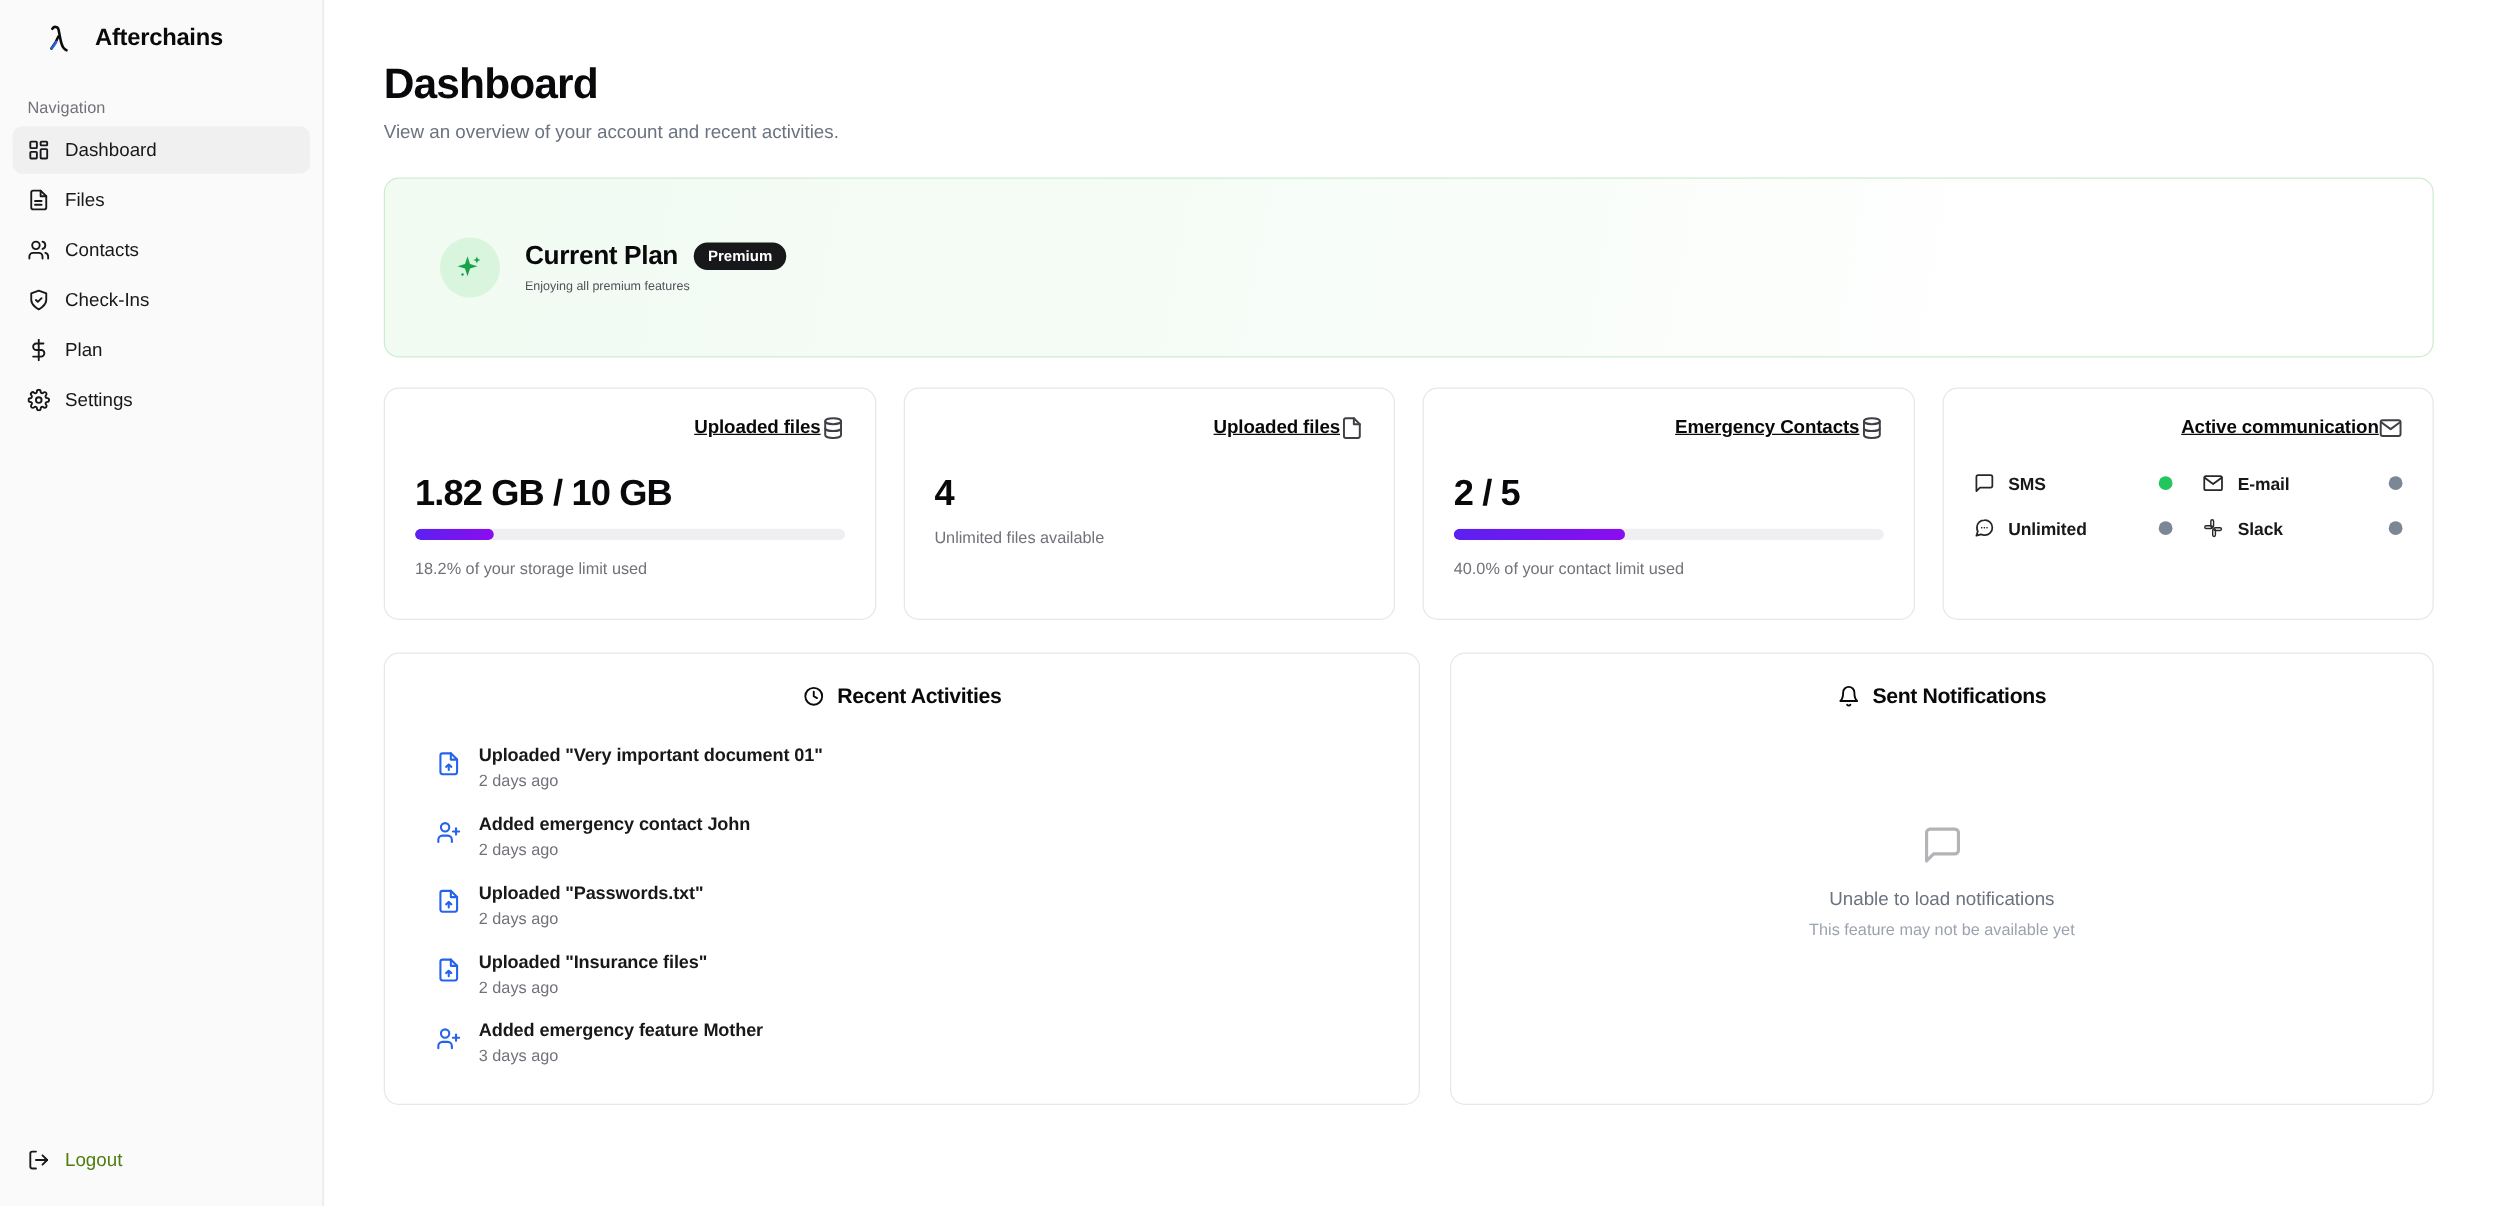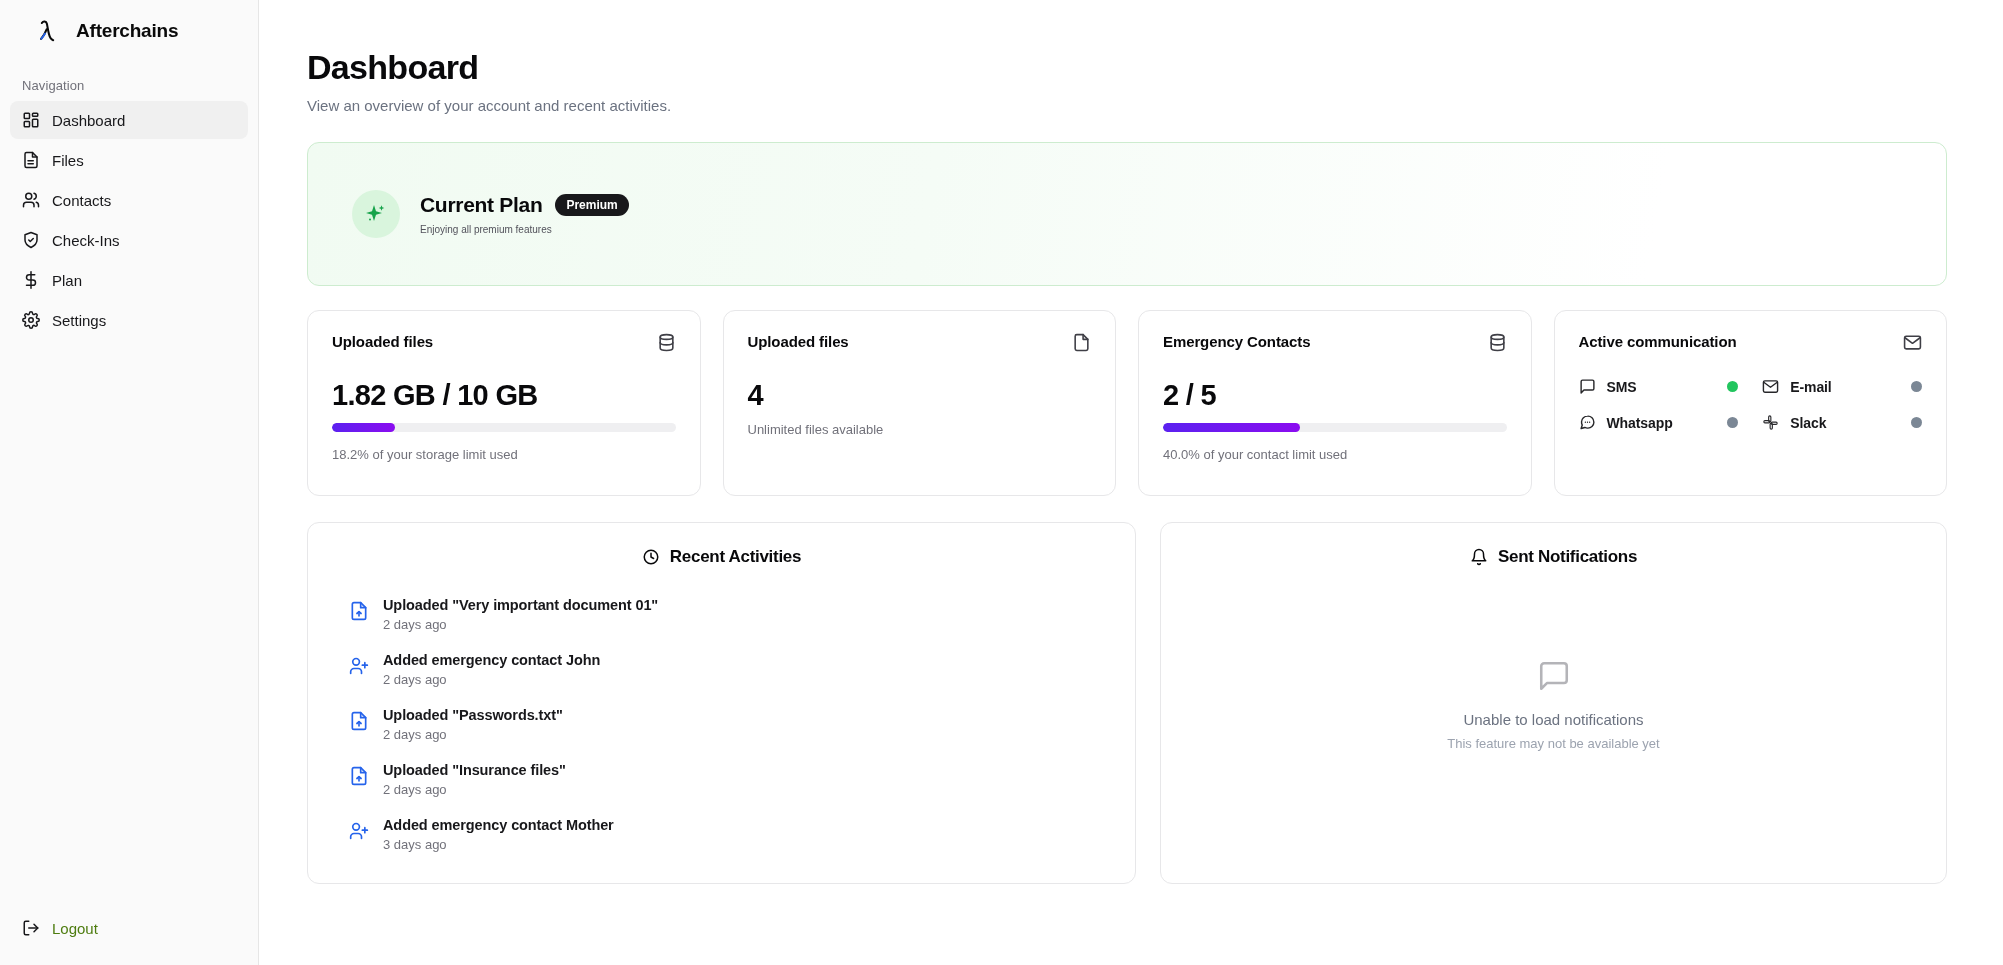--- a/index.html
+++ b/index.html
@@ -82,21 +82,21 @@
   .plan-sub { font-size: 10px; color: #52525b; margin-top: 7px; }
 
   
   .stats-row { display: flex; gap: 22px; margin-top: 24px; }
   .stat-card {
     flex: 1 1 0; min-width: 0;
     border: 1px solid #e7e7e9; border-radius: 12px;
     background: #ffffff; padding: 22px 24px 26px 24px;
     height: 186px; display: flex; flex-direction: column;
   }
-  .stat-head { display: flex; align-items: flex-start; justify-content: space-between; }
+  .stat-head { display: flex; align-items: flex-start; justify-content: flex-end; text-decoration: underline; }
   .stat-title { font-size: 15px; font-weight: 700; color: #09090b; letter-spacing: -0.1px; }
   .stat-head svg { width: 19px; height: 19px; stroke: #3f3f46; flex: 0 0 19px; }
   .stat-value { font-size: 29px; font-weight: 700; letter-spacing: -0.7px; color: #09090b; margin-top: 27px; }
   .progress-track {
     height: 9px; border-radius: 999px; background: #efeff1;
     margin-top: 11px; overflow: hidden;
   }
   .progress-fill {
     height: 100%; border-radius: 999px;
     background: linear-gradient(90deg, #5b21f0 0%, #8b0cf0 100%);
@@ -327,21 +327,21 @@
               <span class="comm-dot" style="background: rgb(123, 135, 149);"></span>
             </div>
 
             <div class="comm-item">
               <svg viewBox="0 0 24 24" fill="none" stroke-width="2" stroke-linecap="round" stroke-linejoin="round">
                 <path d="M21 11.5a8.38 8.38 0 0 1-9 8.4 8.5 8.5 0 0 1-3.8-.9L3 20.5l1.6-4.9A8.4 8.4 0 0 1 3.6 11 8.38 8.38 0 0 1 12 3a8.38 8.38 0 0 1 9 8.5z"></path>
                 <circle cx="9" cy="11.5" r="0.9" fill="currentColor" stroke="none"></circle>
                 <circle cx="12" cy="11.5" r="0.9" fill="currentColor" stroke="none"></circle>
                 <circle cx="15" cy="11.5" r="0.9" fill="currentColor" stroke="none"></circle>
               </svg>
-              <span class="comm-label">Whatsapp</span>
+              <span class="comm-label">Unlimited</span>
               <span class="comm-dot" style="background: rgb(123, 135, 149);"></span>
             </div>
 
             <div class="comm-item">
               <svg viewBox="0 0 24 24" fill="none" stroke="#27272a" stroke-width="1.6" stroke-linecap="round">
                 <rect x="9.4" y="2.6" width="3.1" height="8.6" rx="1.55"></rect>
                 <rect x="2.6" y="9.4" width="8.6" height="3.1" rx="1.55"></rect>
                 <rect x="11.5" y="12.8" width="3.1" height="8.6" rx="1.55"></rect>
                 <rect x="12.8" y="11.5" width="8.6" height="3.1" rx="1.55"></rect>
               </svg>
@@ -429,21 +429,21 @@
             <div class="activity-item">
               <span class="activity-icon">
                 <svg viewBox="0 0 24 24" fill="none" stroke-width="2" stroke-linecap="round" stroke-linejoin="round">
                   <path d="M15 21v-2a4 4 0 0 0-4-4H6a4 4 0 0 0-4 4v2"></path>
                     <circle cx="8.5" cy="7" r="4"></circle>
                   <line x1="19" y1="8" x2="19" y2="14"></line>
                     <line x1="22" y1="11" x2="16" y2="11"></line>
                 </svg>
               </span>
               <div>
-                <div class="activity-text">Added emergency contact Mother</div>
+                <div class="activity-text">Added emergency feature Mother</div>
                 <div class="activity-time">3 days ago</div>
               </div>
             </div>
 
           </div>
         </article>
 
         <article class="panel notifications">
           <div class="panel-head">
             <svg viewBox="0 0 24 24" fill="none" stroke-width="2" stroke-linecap="round" stroke-linejoin="round">

